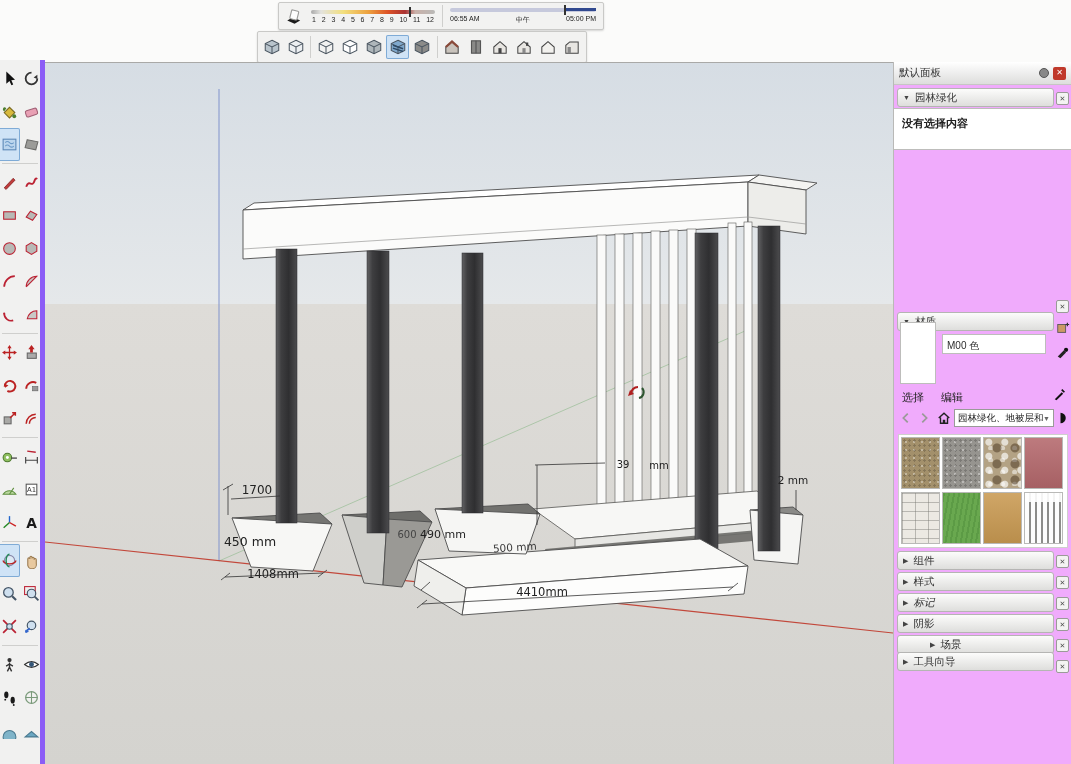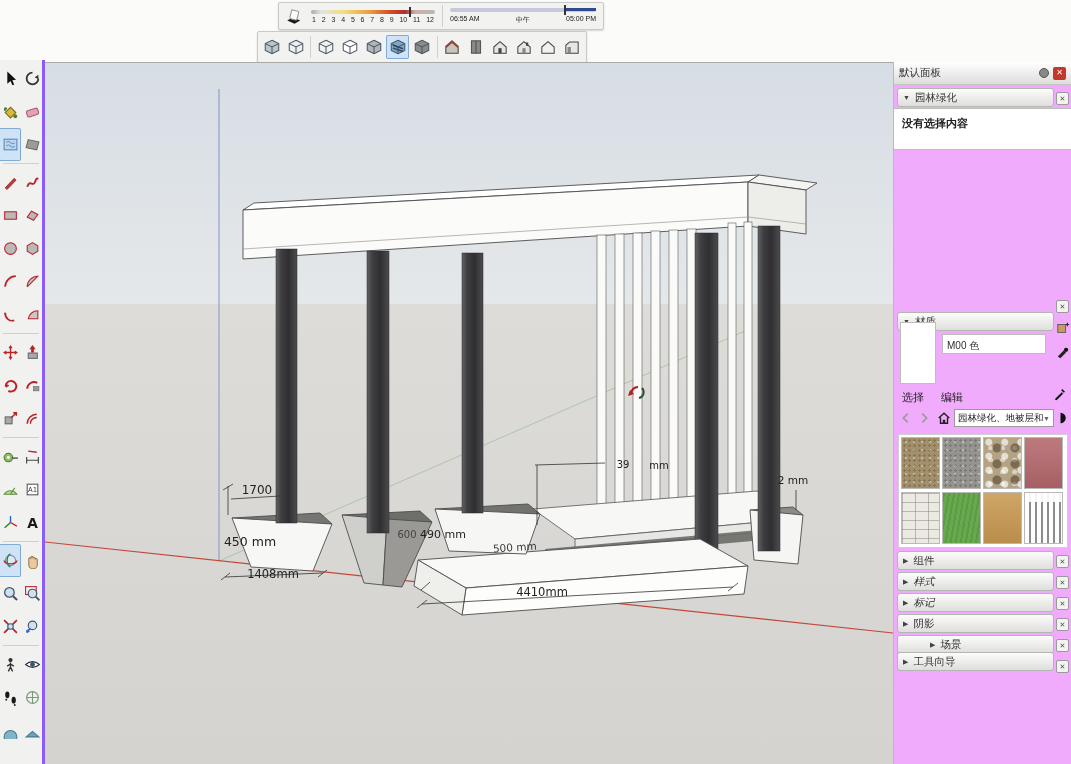--- a/index.html
+++ b/index.html
@@ -17,21 +17,21 @@
   .slider{display:flex;flex-direction:column;justify-content:center;}
   .slider .bar{position:relative;height:4px;border-radius:2px;}
   .date-bar{width:124px;background:linear-gradient(90deg,#a9a9a9 0%,#e3e3df 8%,#f2df7d 26%,#eda23f 46%,#dd5226 62%,#a93131 76%,#c9b0a8 84%,#b9b9b7 100%);}
   .time-bar{width:146px;background:#c6c9dc;height:3px;}
   .time-fill{position:absolute;left:78%;top:0;height:3px;width:22%;background:#31498f;}
   .handle{position:absolute;top:-3px;width:2px;height:10px;background:#333;}
   .ticks{display:flex;justify-content:space-between;font-size:7px;color:#222;margin-top:2px;padding:0 1px;}
   .tlabels{display:flex;justify-content:space-between;font-size:7px;color:#222;margin-top:3px;}
   
   #left-toolbar{position:absolute;left:0;top:60px;width:45px;height:704px;background:#f1f1f0;
-       border-right:3px solid #8b5cf6;display:flex;flex-direction:column;align-items:center;padding-top:2px;box-sizing:border-box;}
+       border-right:5px solid #8b5cf6;display:flex;flex-direction:column;align-items:center;padding-top:2px;box-sizing:border-box;}
   .tgroup{display:flex;flex-wrap:wrap;width:44px;justify-content:center;}
   .tgsep{width:36px;height:1px;background:#cfcfcd;margin:2px 0;}
   .tool{width:22px;height:33px;display:flex;align-items:center;justify-content:center;border-radius:2px;}
   .tool svg{width:17px;height:17px;}
   .tool.active{background:#cfe3f6;box-shadow:inset 0 0 0 1px #7fabd6;}
   
   #canvas{position:absolute;left:45px;top:62px;width:848px;height:702px;border-top:1px solid #a9a9a7;}
   
   #right-panel{position:absolute;left:893px;top:62px;width:178px;height:702px;background:#f0abfc;
        border-left:1px solid #b9b9b7;box-sizing:border-box;font-size:10.5px;color:#2e2e2e;}
@@ -647,21 +647,21 @@
         <div class="swatch pat-plain" style="background-color: rgb(201, 154, 82);"></div>
         <div class="swatch pat-fence" style="background-color: rgb(201, 201, 199);"></div>
       </div>
 
   <div id="tray-sections">
         <div class="sect" style="top: 489px;">
           <span class="arrow">▶</span>
           <span class="lbl">组件</span>
         </div>
         <div class="sx" style="left: 162px; top: 493px;">✕</div>
-        <div class="sect" style="top: 510px; font-style: italic;">
+        <div class="sect" style="top: 510px;">
           <span class="arrow">▶</span>
           <span class="lbl">样式</span>
         </div>
         <div class="sx" style="left: 162px; top: 514px;">✕</div>
         <div class="sect" style="top: 531px; font-style: italic;">
           <span class="arrow">▶</span>
           <span class="lbl">标记</span>
         </div>
         <div class="sx" style="left: 162px; top: 535px;">✕</div>
         <div class="sect" style="top: 552px; text-align: right;">

